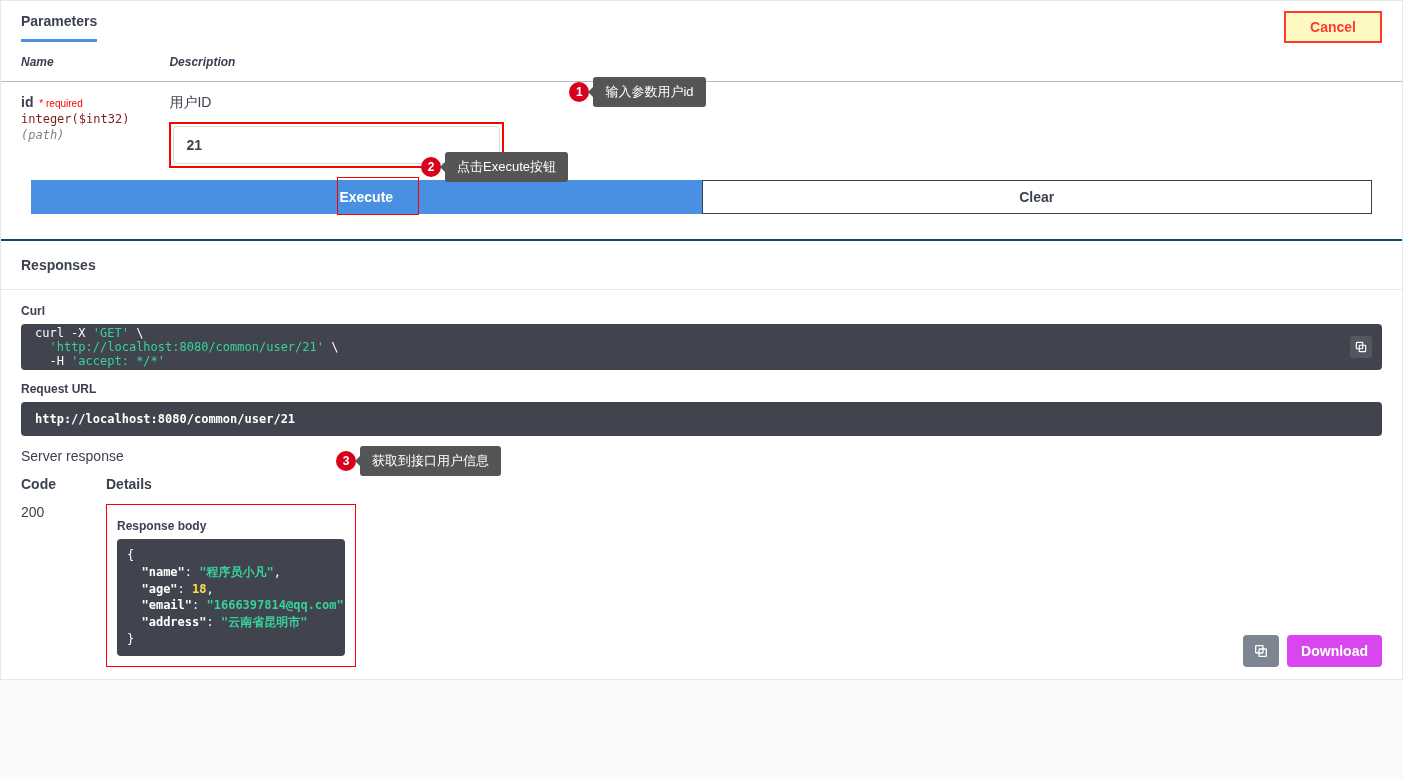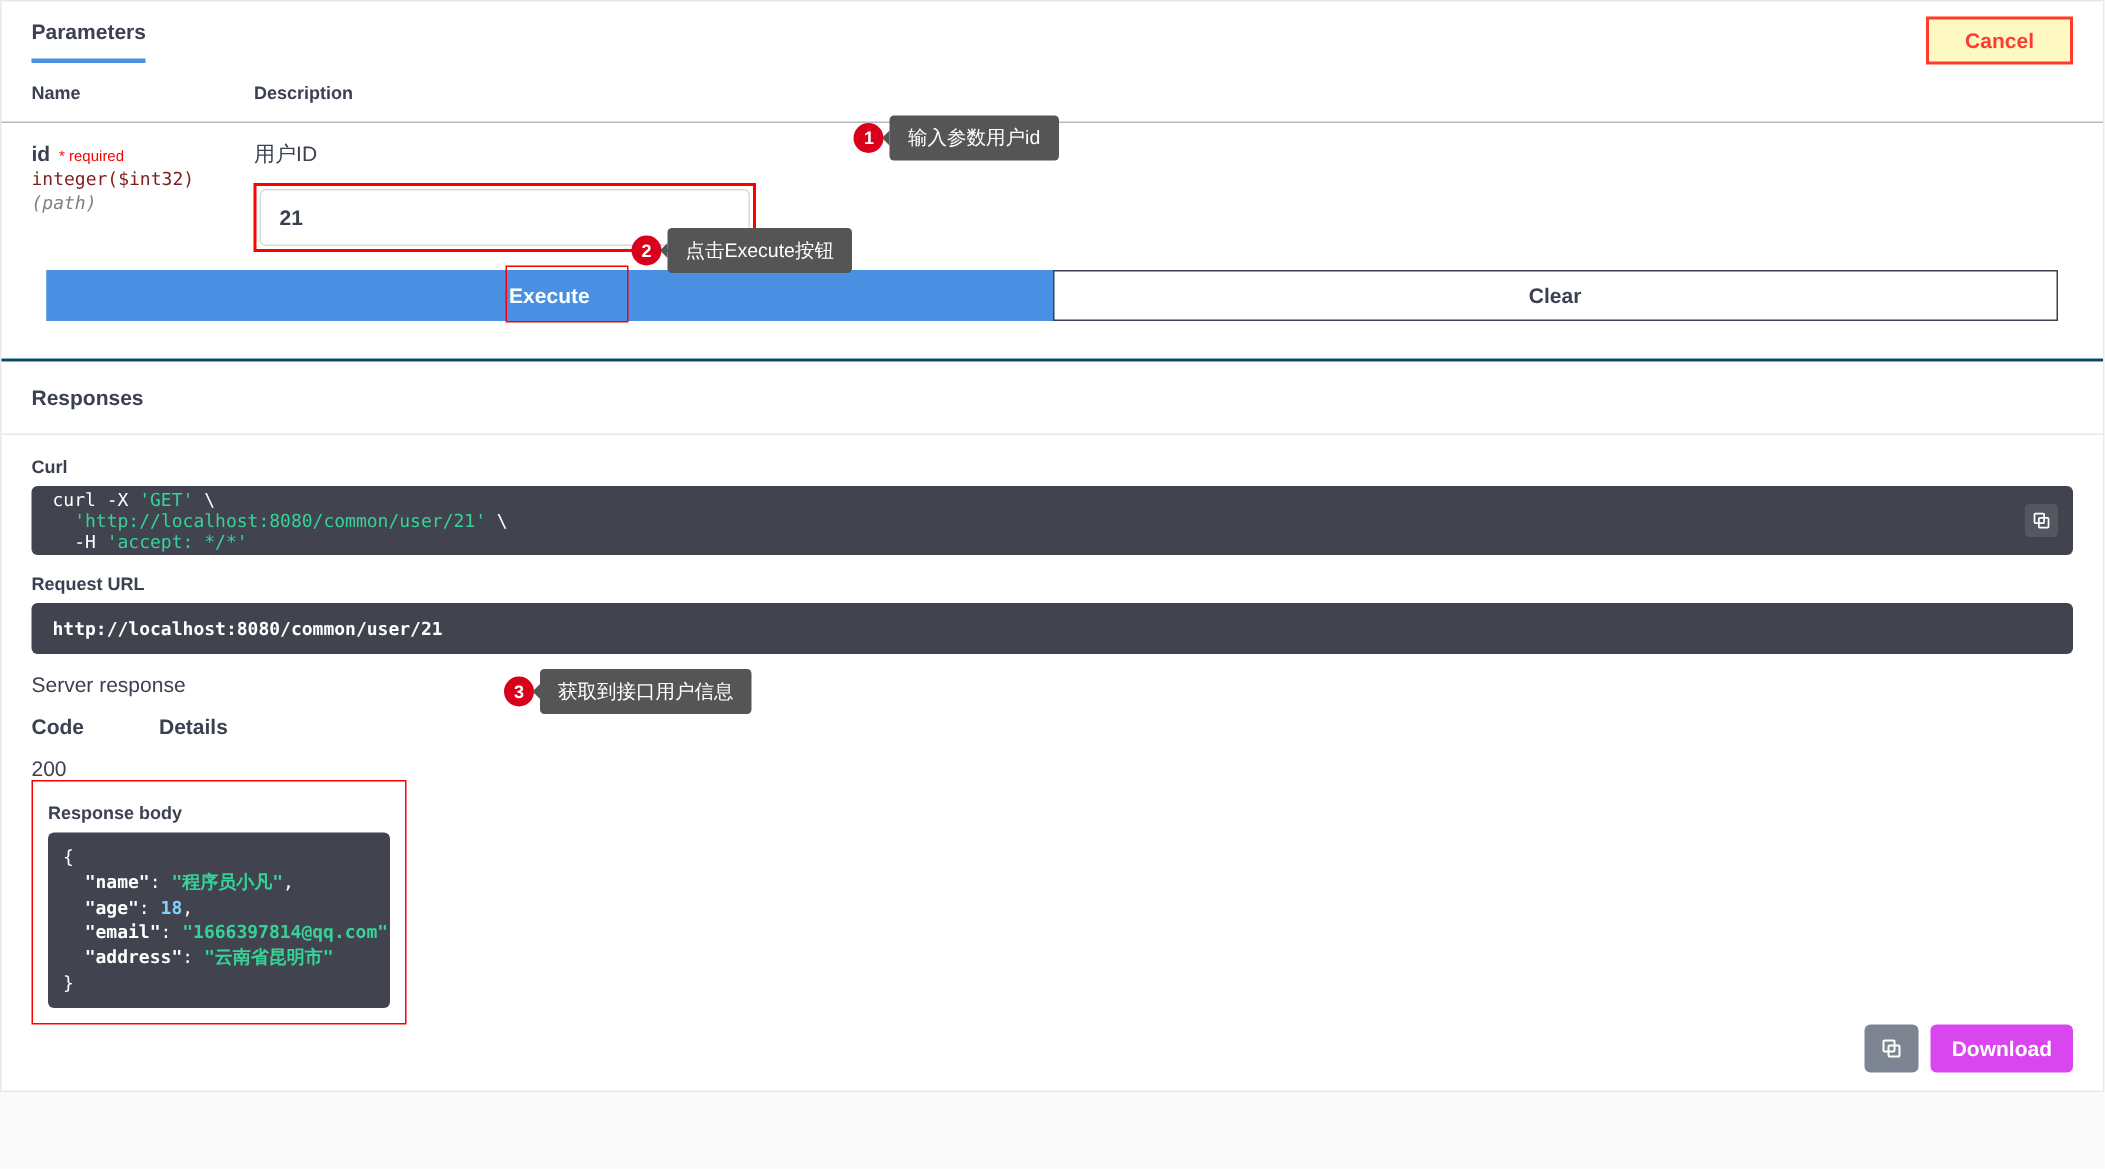--- a/index.html
+++ b/index.html
@@ -41,20 +41,21 @@
       width: 100%;
       border-collapse: collapse;
     }
     .thead-row th {
       text-align: left;
       font-weight: 700;
       font-size: 12px;
       padding: 12px 20px;
       border-bottom: 1px solid rgba(59,65,81,0.2);
       color: #3b4151;
+      font-style: italic;
     }
     .param-row td {
       padding: 12px 20px;
       vertical-align: top;
     }
     .name-col { width: 110px; }
     .param-name {
       font-weight: 700;
       font-size: 14px;
     }
@@ -222,21 +223,20 @@
       padding: 12px 20px 8px 20px;
       font-weight: 700;
       font-size: 14px;
       color: #3b4151;
     }
     .details-header .code-col { width: 85px; }
     .response-row {
       display: flex;
       padding: 4px 20px 12px 20px;
       align-items: flex-start;
-      flex-direction: column;
     }
     .response-code {
       width: 85px;
       font-weight: 400;
       font-size: 14px;
     }
     .response-body-wrap {
       border: 1px solid #ff0000;
       padding: 14px 10px 10px 10px;
       flex: 1;
@@ -252,21 +252,21 @@
       color: #fff;
       font-family: monospace;
       font-size: 12px;
       padding: 8px 10px;
       border-radius: 4px;
       white-space: pre;
       line-height: 1.4;
     }
     .json-block .key { color: #fff; font-weight:700;}
     .json-block .str { color: #36d399; font-weight:700;}
-    .json-block .num { color: #7dd3fc; font-weight:700;}
+    .json-block .num { color: #fde047; font-weight:700;}
     .response-actions {
       margin-left: auto;
       display: flex;
       gap: 8px;
       align-self: flex-end;
     }
     .icon-btn {
       background: #7d8492;
       border: none;
       color: #fff;

